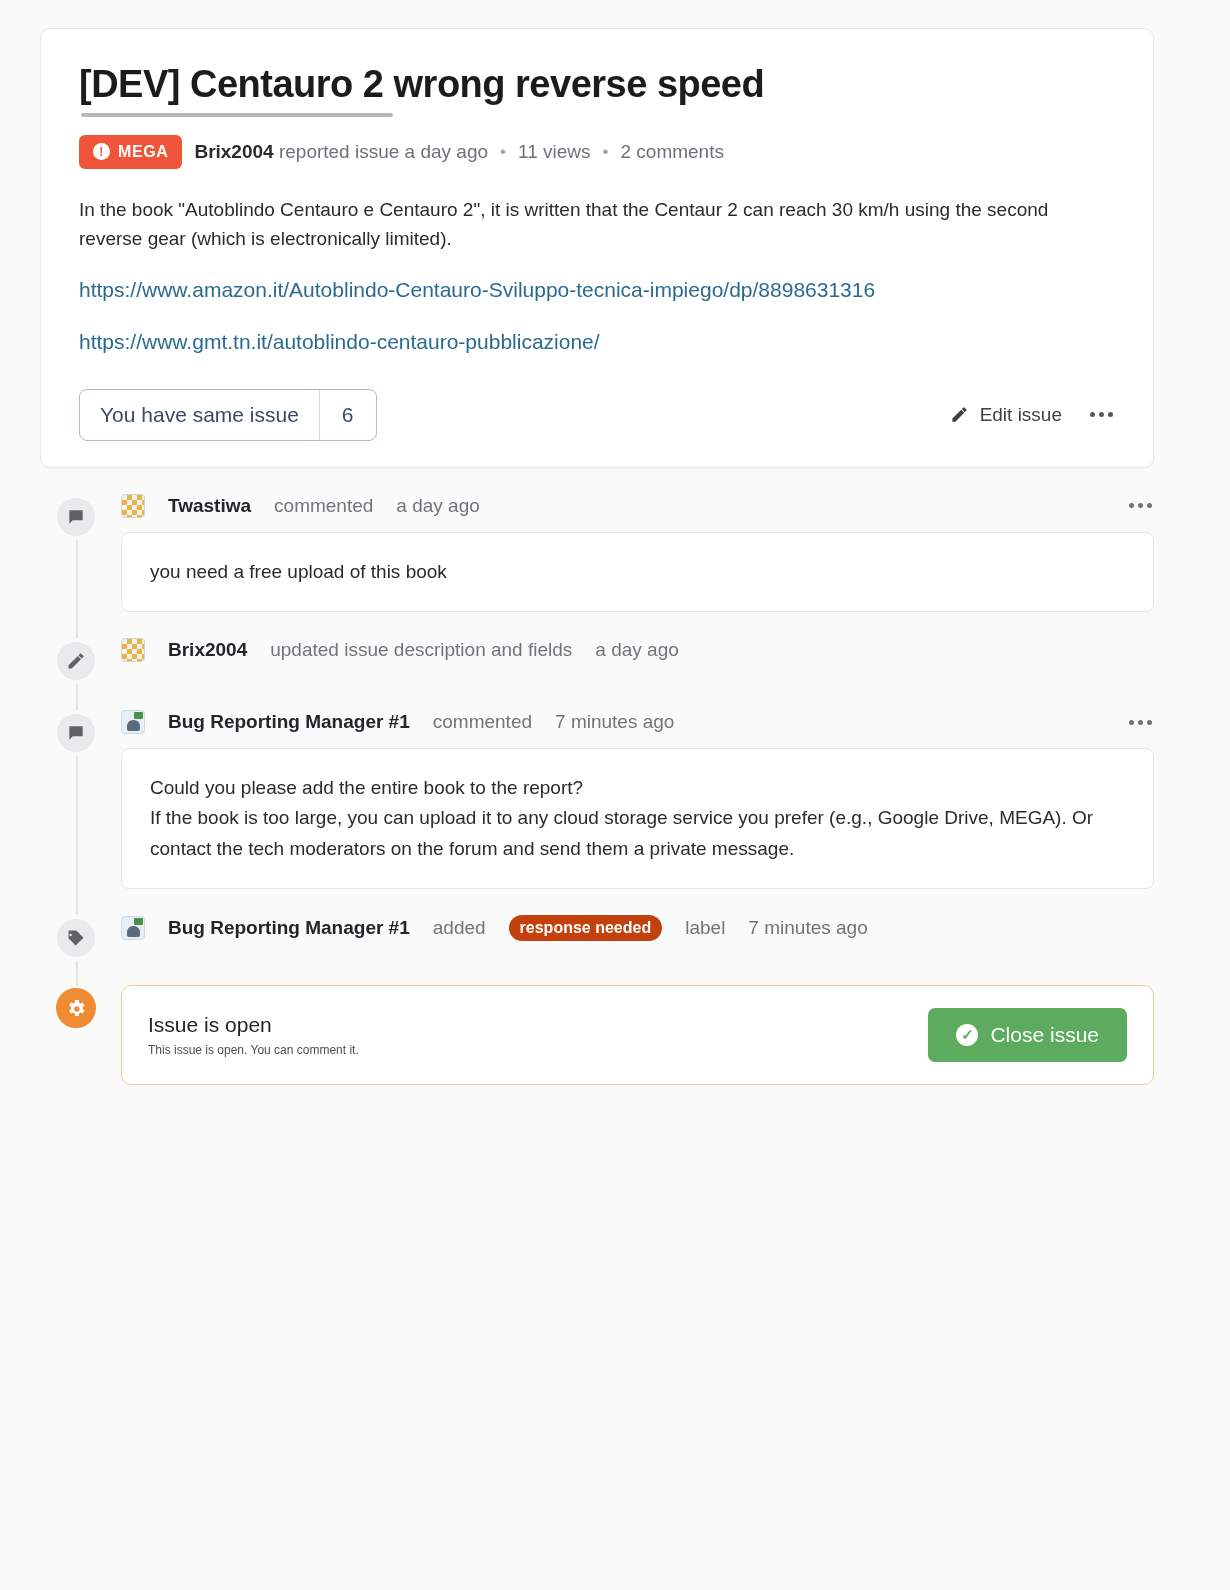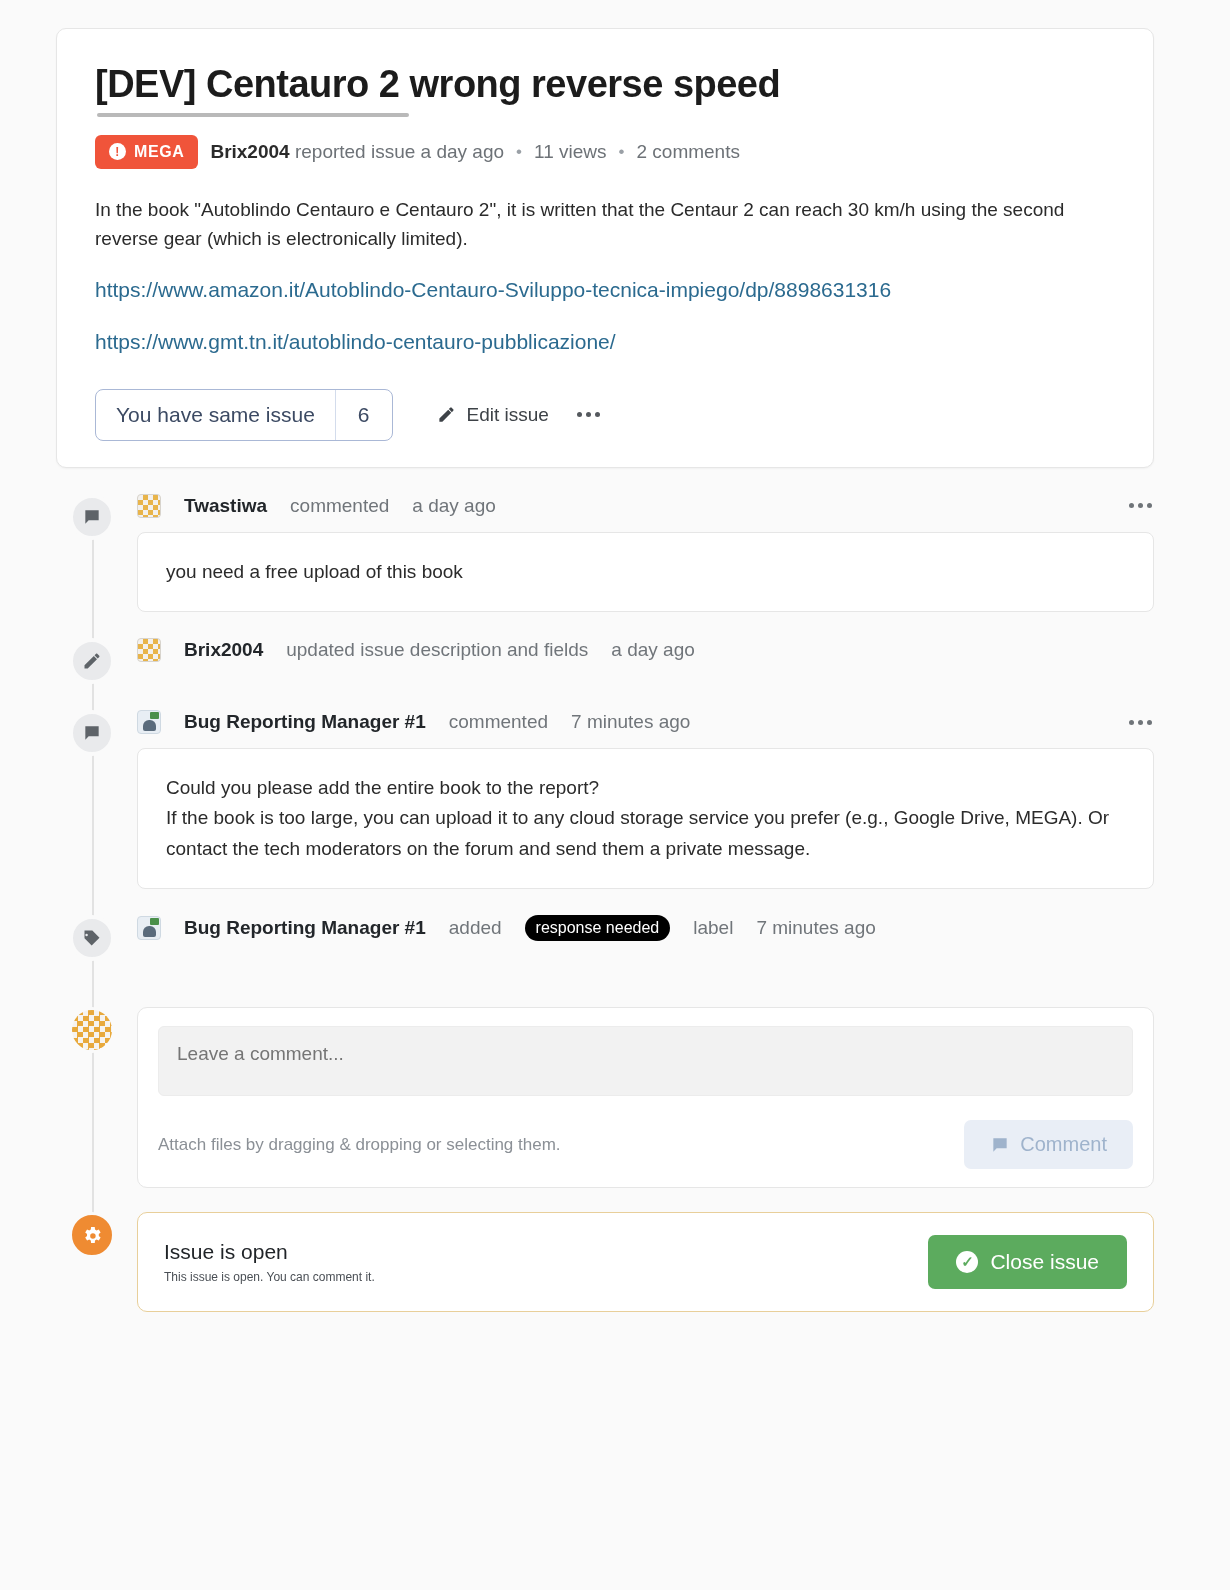--- a/index.html
+++ b/index.html
@@ -4,21 +4,21 @@
 <style>
   * { box-sizing: border-box; }
   html, body {
     margin: 0; padding: 0;
     background: #fafafa;
     font-family: "Liberation Sans", sans-serif;
     color: #2b2b2b;
   }
   body { width: 1230px; min-height: 1590px; }
 
-  .page { width: 1194px; padding: 28px 40px 20px 56px; }
+  .page { width: 1194px; padding: 28px 40px 20px 40px; }
 
   
   .issue-card {
     background: #ffffff;
     border: 1px solid #e6e6e6;
     border-radius: 10px;
     padding: 34px 38px 26px 38px;
     box-shadow: 0 1px 2px rgba(0,0,0,0.04);
   }
   .issue-title {
@@ -55,21 +55,21 @@
     font-size: 19px; line-height: 1.55; color: #2b2b2b;
     margin: 26px 0 0 0;
   }
   .body-link {
     display: block; font-size: 21px; line-height: 1.55;
     color: #2b6a8f; text-decoration: none; margin-top: 20px;
     word-break: break-all;
   }
 
   .actions-row {
-    display: flex; align-items: center; 
+    display: flex; align-items: center; justify-content: space-between;
     margin-top: 30px;
     gap: 44px;
   }
   .same-issue-btn {
     display: inline-flex; align-items: stretch;
     border: 1px solid #aab8d6; border-radius: 8px;
     background: #ffffff; color: #2f3e5c;
     overflow: hidden; cursor: pointer;
   }
   .same-issue-btn .label {
@@ -147,23 +147,23 @@
 
   .comment-box {
     border: 1px solid #e6e6e6; background: #ffffff;
     border-radius: 8px; padding: 20px 24px;
     font-size: 19px; line-height: 1.6; color: #2b2b2b;
     margin-top: 14px;
   }
   .comment-box p { margin: 4px; }
 
   .label-chip {
-    display: inline-block; background: #000000; color: #ffffff;
+    display: inline-block; background: #c2410c; color: #ffffff;
     border-radius: 13px; padding: 4px 11px;
-    font-size: 16px; font-weight: normal; vertical-align: middle;
+    font-size: 16px; font-weight: bold; vertical-align: middle;
   }
 
   
   .form-row { margin-top: 46px; }
   .comment-form {
     border: 1px solid #e6e6e6; background: #ffffff;
     border-radius: 10px; padding: 18px 20px 18px 20px;
     margin-left: 22px; flex: 1;
   }
   .comment-input {
@@ -347,35 +347,20 @@
           <span class="avatar mgr"></span>
           <span class="author">Bug Reporting Manager #1</span>
           <span class="muted">added</span>
           <span class="label-chip">response needed</span>
           <span class="muted">label</span>
           <span class="muted">7 minutes ago</span>
         </div>
       </div>
     </div>
 
-    <div class="tl-row form-row">
-      <div class="avatar big"></div>
-      <div class="comment-form">
-        <textarea class="comment-input" placeholder="Leave a comment..." style=""></textarea>
-        <div class="form-foot">
-          <span class="attach-hint">Attach files by dragging &amp; dropping or selecting them.</span>
-          <button class="comment-btn">
-            <svg width="20" height="20" viewBox="0 0 24 24">
-              <path d="M4 4h16v12H8l-4 4V4z" fill="#9fb3cc"></path>
-            </svg>
-            <span>Comment</span>
-          </button>
-        </div>
-      </div>
-    </div>
 
     <div class="tl-row status-row">
       <div class="gear-icon">
         <svg viewBox="0 0 24 24">
             <path d="M19.4 13a7.6 7.6 0 000-2l2-1.6-2-3.4-2.4 1a7.7 7.7 0 00-1.7-1L15 3.4h-4l-.3 2.6a7.7 7.7 0 00-1.7 1l-2.4-1-2 3.4L6.6 11a7.6 7.6 0 000 2l-2 1.6 2 3.4 2.4-1a7.7 7.7 0 001.7 1l.3 2.6h4l.3-2.6a7.7 7.7 0 001.7-1l2.4 1 2-3.4-2-1.6zM13 16a3 3 0 113-3 3 3 0 01-3 3z" fill="#ffffff"></path>
           </svg>
       </div>
       <div class="status-card">
         <div>
           <div class="status-title">Issue is open</div>

